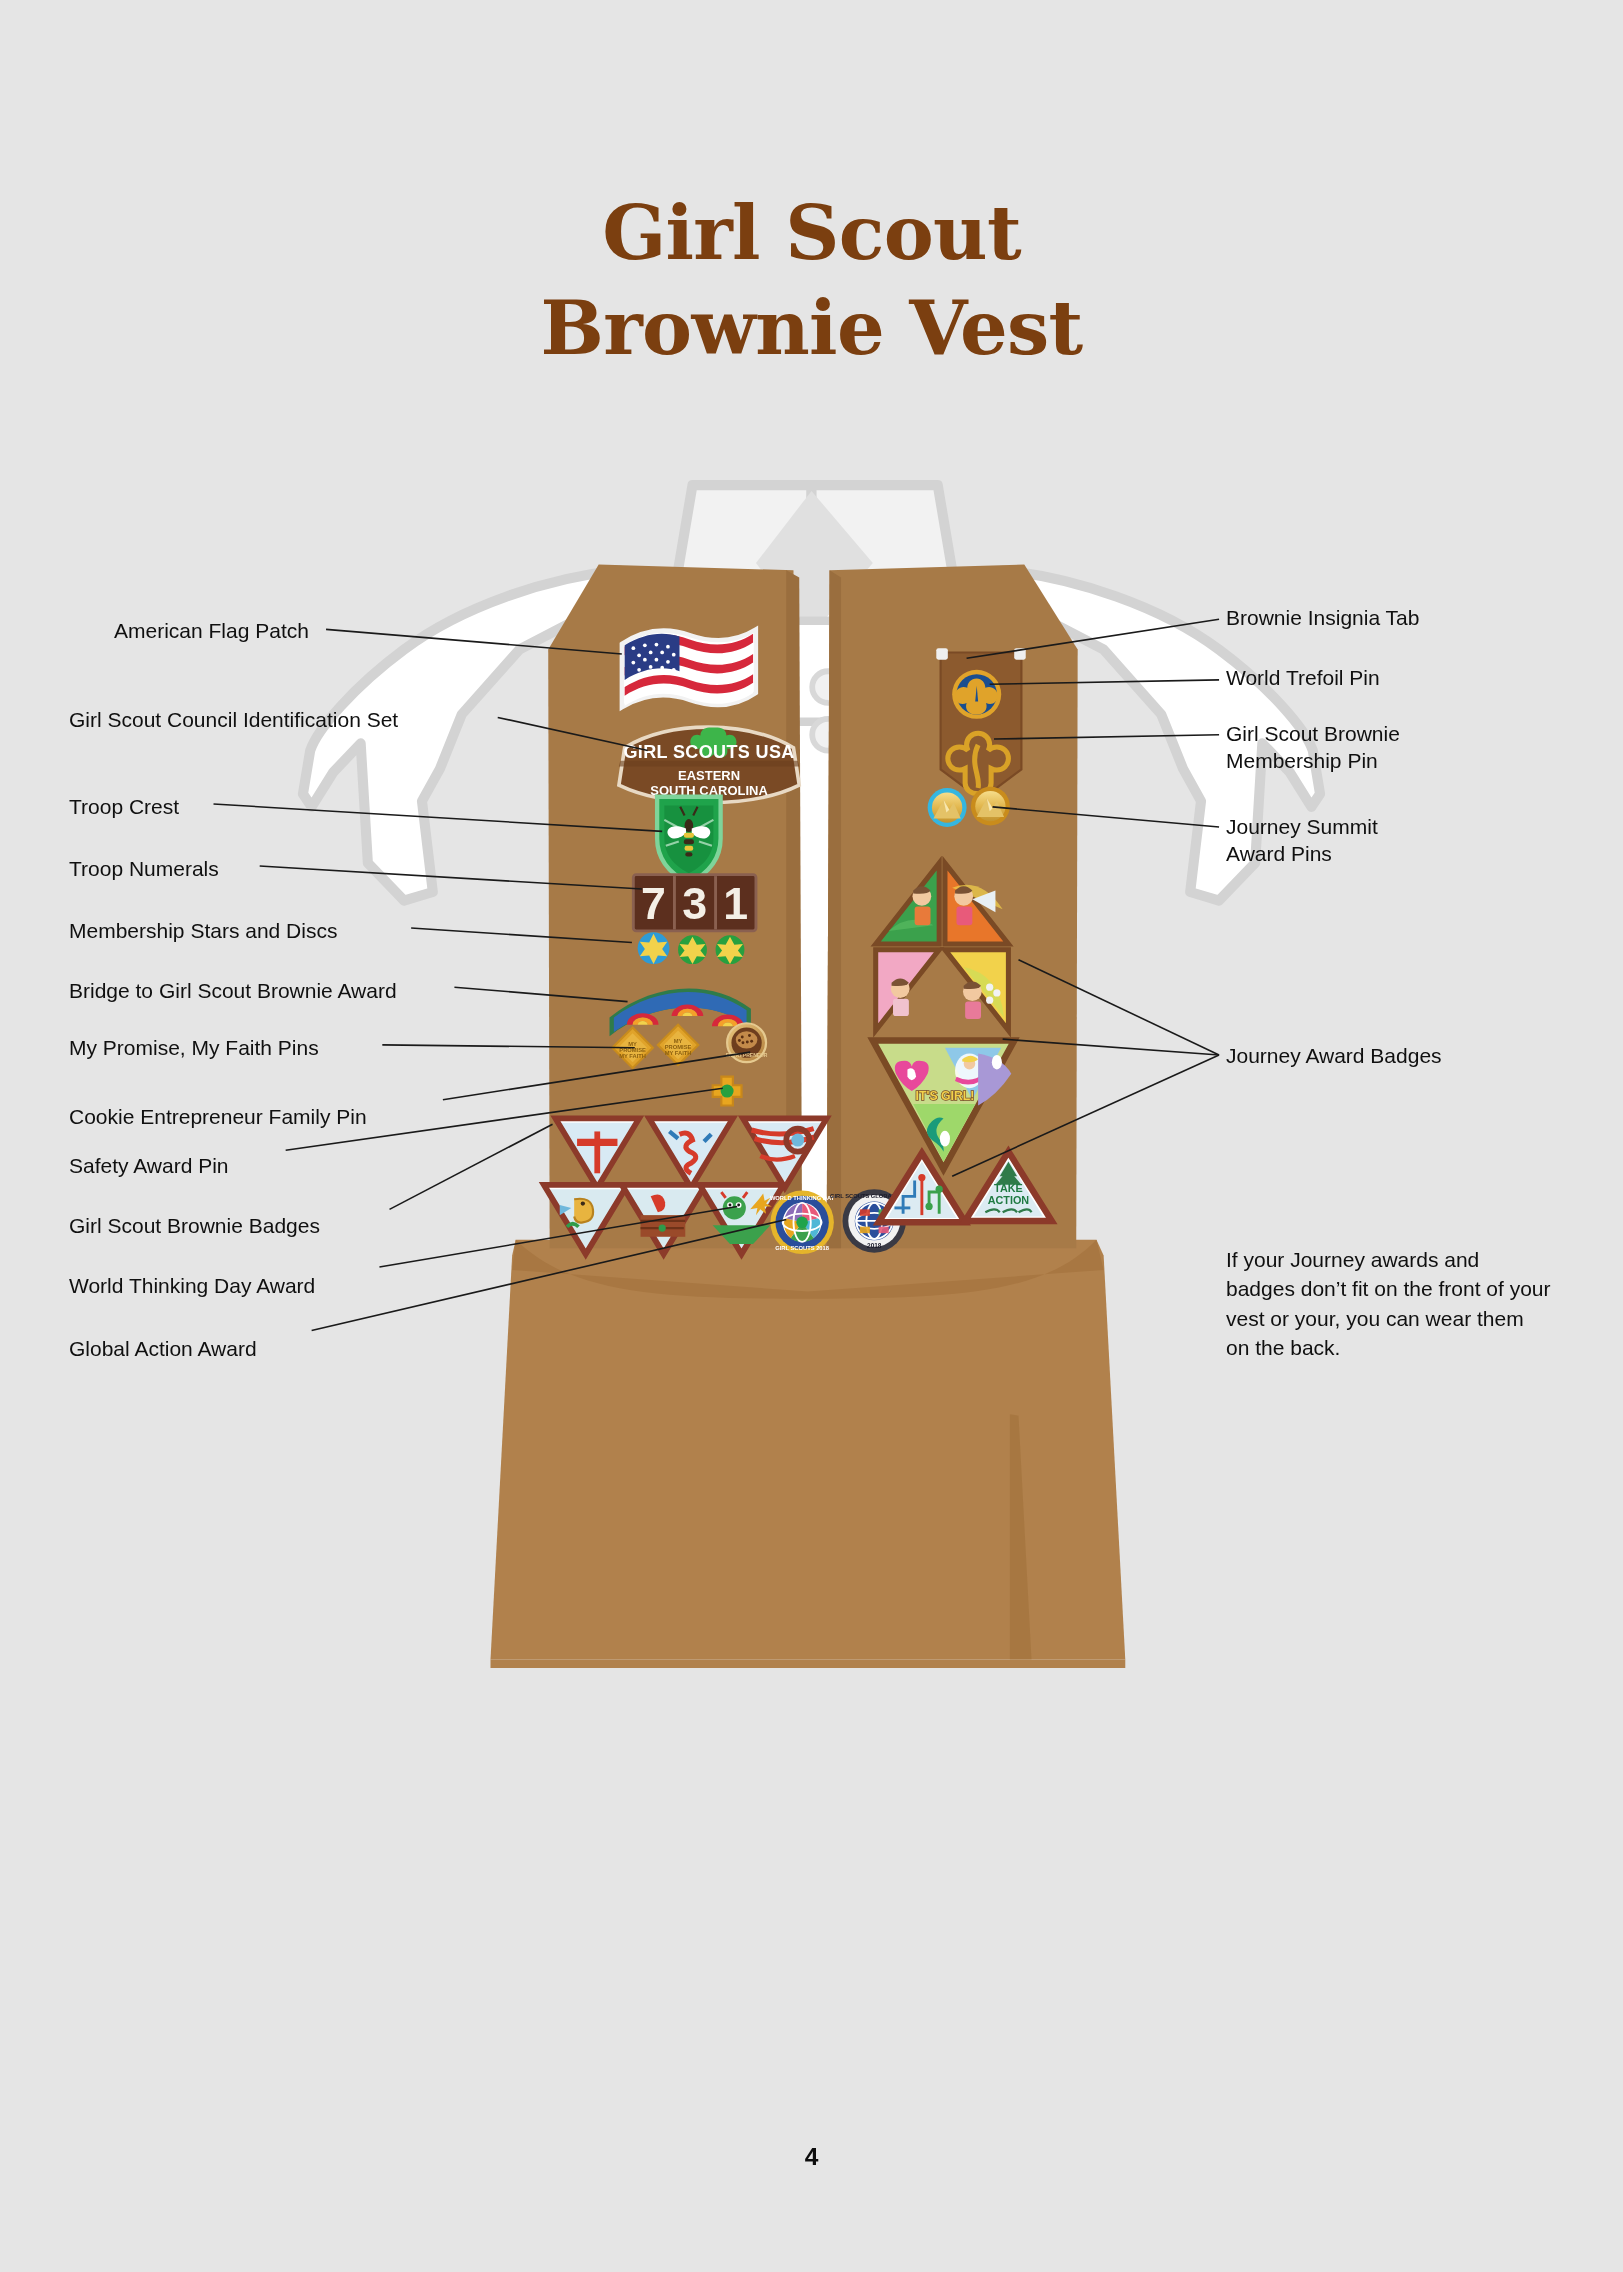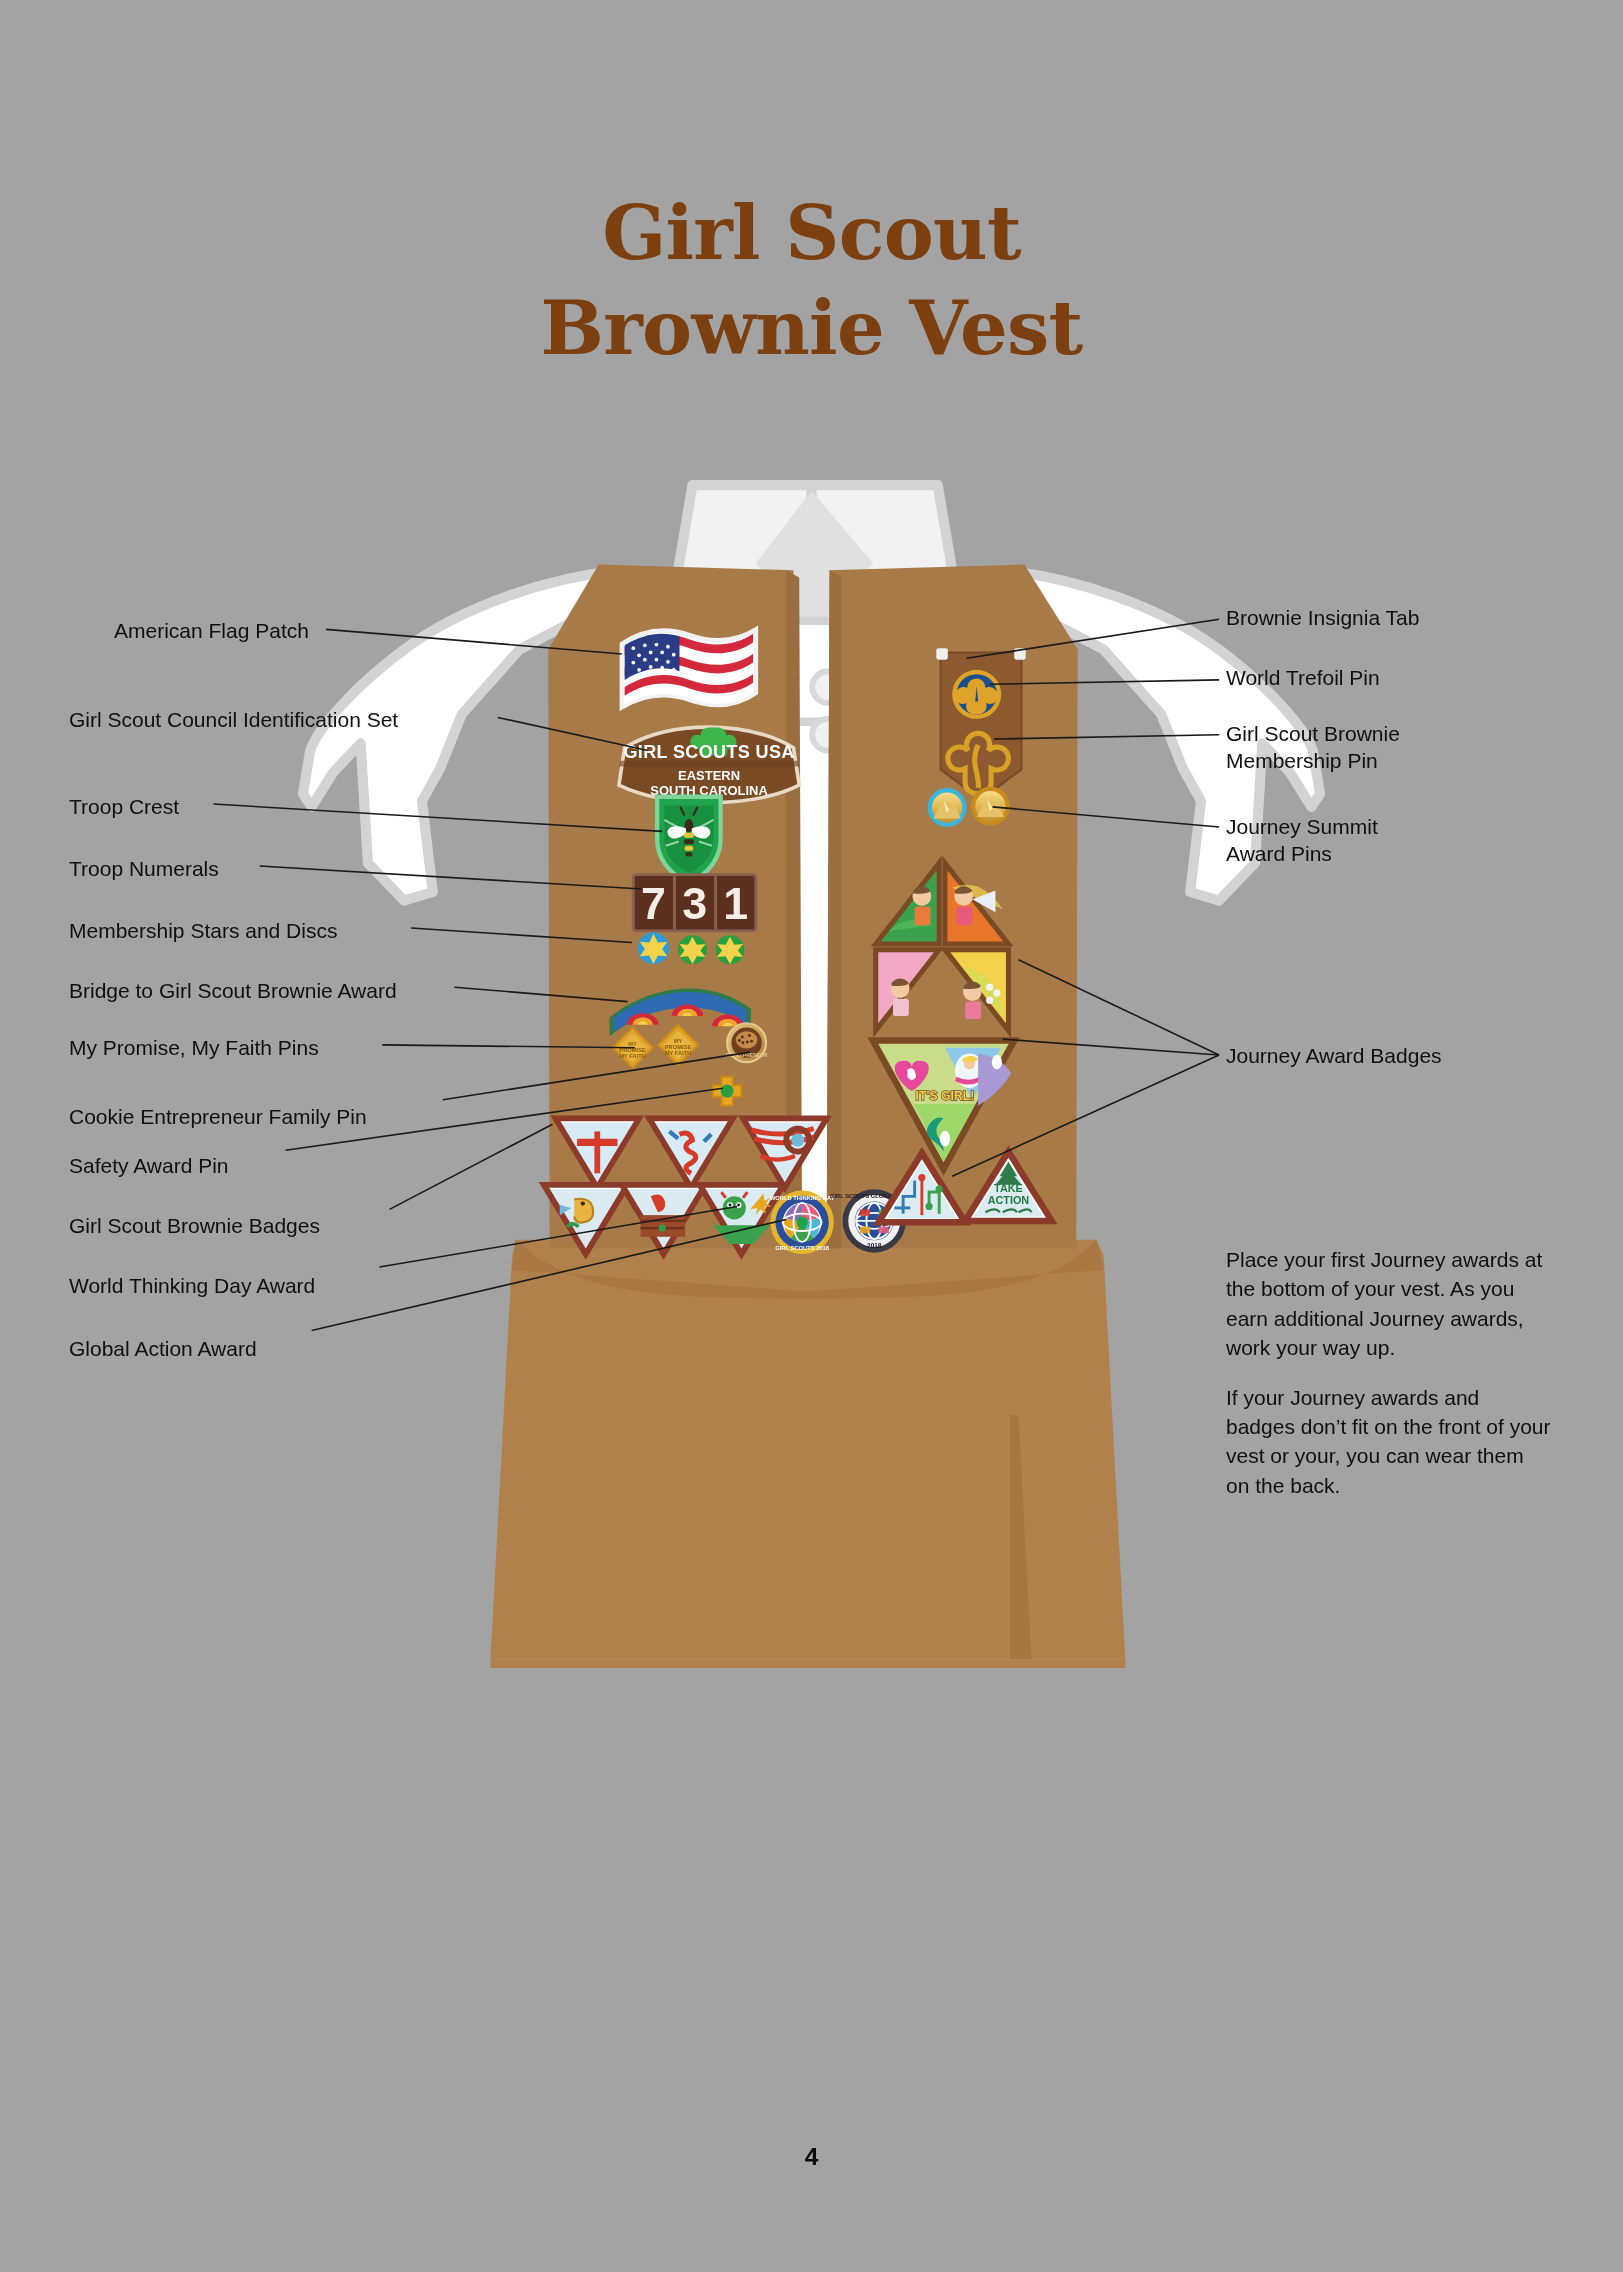--- a/index.html
+++ b/index.html
@@ -10,21 +10,21 @@
   }
   body {
     width: 1623px; height: 2273px;
     position: relative;
     font-family: "Liberation Sans", sans-serif;
     overflow: hidden;
   }
   #page {
     position: absolute; inset: 0;
     width: 1623px; height: 2273px;
-    background: #a3a3a3;
+    background: #e5e5e5;
   }
   #title {
     position: absolute;
     left: 0; right: 0;
     top: 196px;
     text-align: center;
     color: #7B3F10;
     font-family: "DejaVu Serif", serif;
     font-weight: bold;
     font-size: 75px;
@@ -582,20 +582,19 @@
       <div class="label right" style="left: 1226px; top: 814px;">
         <div>Journey Summit</div>
         <div>Award Pins</div>
       </div>
       <div class="label right" style="left: 1226px; top: 1043px;">
         <div>Journey Award Badges</div>
       </div>
     </div>
 
   <div id="note-block">
-    <p>Place your first Journey awards at the bottom of your vest. As you earn additional Journey awards, work your way up.</p>
     <p>If your Journey awards and badges don’t fit on the front of your vest or your, you can wear them on the back.</p>
   </div>
 
   <div id="page-number">4</div>
 
 </div>
 
 
 </body></html>

